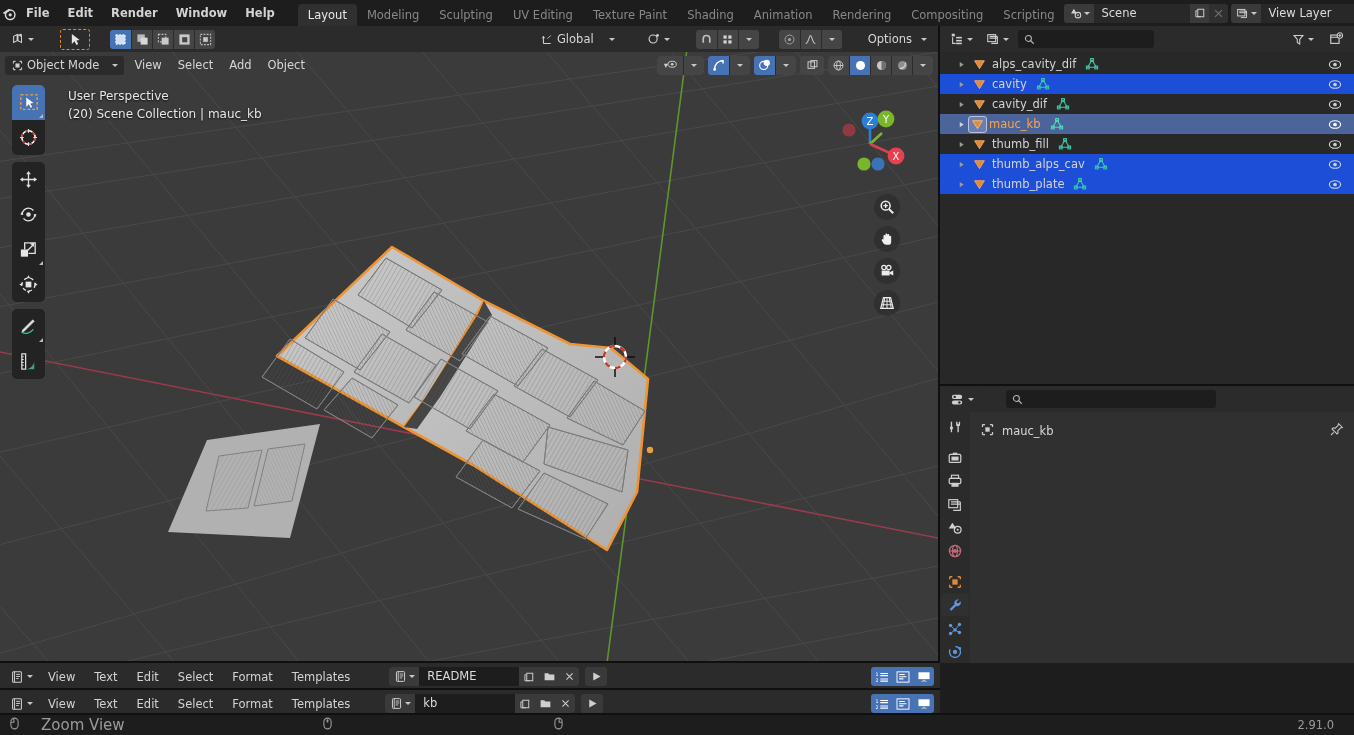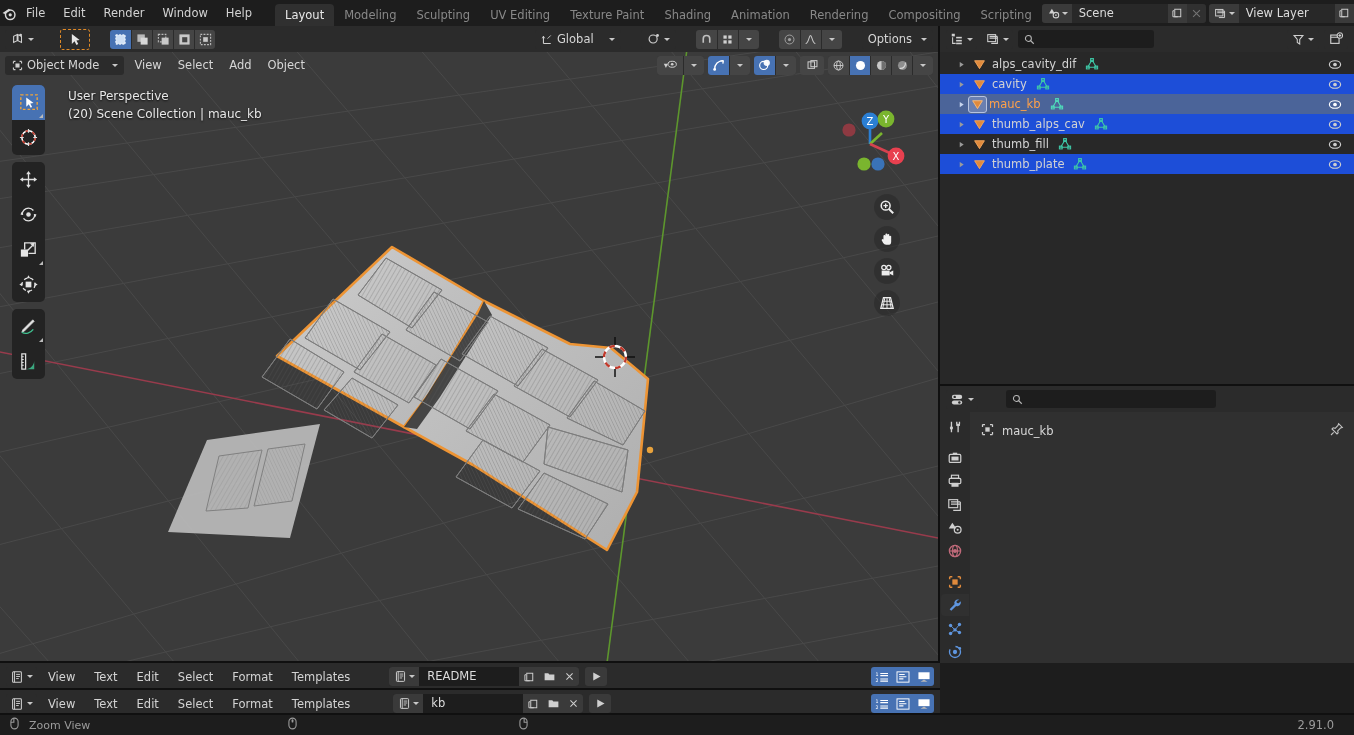--- a/index.html
+++ b/index.html
@@ -13,21 +13,21 @@
   }
   .app { position:relative; width:1354px; height:735px; }
 
   
   .topbar {
     position:absolute; left:0; top:0; width:1354px; height:26px;
     background:#1d1d1d; display:flex; align-items:center;
   }
   .blender-logo { width:26px; height:26px; display:flex; align-items:center; justify-content:center; }
   .menu-item {
-    padding:3px 9px; color:#d3d3d3; font-size:11.5px; border-radius:3px; white-space:nowrap;
+    padding:3px 9px; color:#d3d3d3; font-size:11.5px; border-radius:3px; white-space:nowrap;font-weight:bold;
   }
   .ws-tabs { display:flex; align-items:flex-end; height:26px; margin-left:14px; }
   .ws-tab {
     padding:4px 10px 5px; font-size:11.5px; color:#888; white-space:nowrap;
     border-radius:4px 4px 0 0; position:relative; top:1px;
   }
   .ws-tab.active { background:#303030; color:#e8e8e8; }
   .topbar-right { margin-left:auto; display:flex; align-items:center; gap:3px; padding-right:6px; }
   .scene-field {
     display:flex; align-items:center; height:19px; background:#282828; border-radius:3px; overflow:hidden;
@@ -129,21 +129,21 @@
   .db-name { padding:0 8px; color:#dcdcdc; font-size:11.5px; min-width:100px; line-height:19px; }
   .db-btn { width:20px;height:19px;display:flex;align-items:center;justify-content:center;background:#3a3a3a; }
   .run-btn { width:22px;height:19px;display:flex;align-items:center;justify-content:center;background:#3a3a3a;border-radius:3px;margin-left:3px; }
   .te-right { margin-left:auto; display:flex; align-items:center; gap:3px; }
   .tgl { width:21px;height:19px;display:flex;align-items:center;justify-content:center;background:#4772b3; }
   .tgl-group { display:flex; border-radius:3px; overflow:hidden; }
 
   
   .statusbar { position:absolute; left:0; top:715px; width:1354px; height:20px; background:#1d1d1d;
       display:flex; align-items:center; padding:0 10px; }
-  .sb-item { display:flex; align-items:center; gap:10px; color:#9b9b9b; font-size:11px; }
+  .sb-item { display:flex; align-items:center; gap:22px; color:#9b9b9b; font-size:15px; }
   .sb-ver { margin-left:auto; color:#9b9b9b; font-size:11.5px; padding-right:10px; }
 
   .divider-v { position:absolute; background:#101010; }
 </style>
 </head>
 <body>
 
 <div class="app">
 
   <div class="topbar">
@@ -748,20 +748,47 @@
             </svg>
           </div>
         <div class="eye">
             <svg width="14" height="11" viewBox="0 0 16 12">
               <ellipse cx="8" cy="6" rx="6.4" ry="4.3" fill="none" stroke="#cfcfcf" stroke-width="1.3"></ellipse>
               <circle cx="8" cy="6" r="2.1" fill="#cfcfcf"></circle>
             </svg>
           </div>
       </div>
 
+      <div class="out-row">
+        <div class="disc">
+            <svg width="7" height="7" viewBox="0 0 8 8">
+              <path d="M2 1 L6.5 4 L2 7 Z" fill="#9a9a9a"></path>
+            </svg>
+          </div>
+        <div class="objicon">
+            <svg width="15" height="15" viewBox="0 0 16 16">
+              <path d="M2.8 4 L13.2 4 L8 12.4 Z" fill="#e08a3c" stroke="#f3a55c" stroke-width="1"></path>
+            </svg>
+          </div>
+        <div class="olabel">cavity_dif</div>
+        <div class="meshicon">
+            <svg width="14" height="14" viewBox="0 0 16 16">
+              <path d="M8 3.4 L13 11.8 L3 11.8 Z" fill="none" stroke="#3ec9a7" stroke-width="1.2"></path>
+              <rect x="6.4" y="1.8" width="3.2" height="3.2" fill="none" stroke="#3ec9a7" stroke-width="1.2"></rect>
+              <rect x="1.6" y="10.4" width="3.2" height="3.2" fill="none" stroke="#3ec9a7" stroke-width="1.2"></rect>
+              <rect x="11.2" y="10.4" width="3.2" height="3.2" fill="none" stroke="#3ec9a7" stroke-width="1.2"></rect>
+            </svg>
+          </div>
+        <div class="eye">
+            <svg width="14" height="11" viewBox="0 0 16 12">
+              <ellipse cx="8" cy="6" rx="6.4" ry="4.3" fill="none" stroke="#cfcfcf" stroke-width="1.3"></ellipse>
+              <circle cx="8" cy="6" r="2.1" fill="#cfcfcf"></circle>
+            </svg>
+          </div>
+      </div>
 
       <div class="out-row sel">
         <div class="disc">
             <svg width="7" height="7" viewBox="0 0 8 8">
               <path d="M2 1 L6.5 4 L2 7 Z" fill="#c6d4ee"></path>
             </svg>
           </div>
         <div class="objicon sel-ring" style="width:19px;height:17px;">
             <svg width="15" height="15" viewBox="0 0 16 16">
               <path d="M2.8 4 L13.2 4 L8 12.4 Z" fill="#e08a3c" stroke="#f8bd7c" stroke-width="1"></path>
@@ -777,60 +804,60 @@
             </svg>
           </div>
         <div class="eye">
             <svg width="14" height="11" viewBox="0 0 16 12">
               <ellipse cx="8" cy="6" rx="6.4" ry="4.3" fill="none" stroke="#ffffff" stroke-width="1.3"></ellipse>
               <circle cx="8" cy="6" r="2.1" fill="#ffffff"></circle>
             </svg>
           </div>
       </div>
 
-      <div class="out-row alt">
+      <div class="out-row">
         <div class="disc">
             <svg width="7" height="7" viewBox="0 0 8 8">
               <path d="M2 1 L6.5 4 L2 7 Z" fill="#9a9a9a"></path>
             </svg>
           </div>
         <div class="objicon">
             <svg width="15" height="15" viewBox="0 0 16 16">
               <path d="M2.8 4 L13.2 4 L8 12.4 Z" fill="#e08a3c" stroke="#f3a55c" stroke-width="1"></path>
             </svg>
           </div>
-        <div class="olabel">thumb_alps_cav</div>
+        <div class="olabel">thumb_fill</div>
         <div class="meshicon">
             <svg width="14" height="14" viewBox="0 0 16 16">
               <path d="M8 3.4 L13 11.8 L3 11.8 Z" fill="none" stroke="#3ec9a7" stroke-width="1.2"></path>
               <rect x="6.4" y="1.8" width="3.2" height="3.2" fill="none" stroke="#3ec9a7" stroke-width="1.2"></rect>
               <rect x="1.6" y="10.4" width="3.2" height="3.2" fill="none" stroke="#3ec9a7" stroke-width="1.2"></rect>
               <rect x="11.2" y="10.4" width="3.2" height="3.2" fill="none" stroke="#3ec9a7" stroke-width="1.2"></rect>
             </svg>
           </div>
         <div class="eye">
             <svg width="14" height="11" viewBox="0 0 16 12">
               <ellipse cx="8" cy="6" rx="6.4" ry="4.3" fill="none" stroke="#cfcfcf" stroke-width="1.3"></ellipse>
               <circle cx="8" cy="6" r="2.1" fill="#cfcfcf"></circle>
             </svg>
           </div>
       </div>
 
-      <div class="out-row">
+      <div class="out-row alt">
         <div class="disc">
             <svg width="7" height="7" viewBox="0 0 8 8">
               <path d="M2 1 L6.5 4 L2 7 Z" fill="#9a9a9a"></path>
             </svg>
           </div>
         <div class="objicon">
             <svg width="15" height="15" viewBox="0 0 16 16">
               <path d="M2.8 4 L13.2 4 L8 12.4 Z" fill="#e08a3c" stroke="#f3a55c" stroke-width="1"></path>
             </svg>
           </div>
-        <div class="olabel">thumb_fill</div>
+        <div class="olabel">thumb_alps_cav</div>
         <div class="meshicon">
             <svg width="14" height="14" viewBox="0 0 16 16">
               <path d="M8 3.4 L13 11.8 L3 11.8 Z" fill="none" stroke="#3ec9a7" stroke-width="1.2"></path>
               <rect x="6.4" y="1.8" width="3.2" height="3.2" fill="none" stroke="#3ec9a7" stroke-width="1.2"></rect>
               <rect x="1.6" y="10.4" width="3.2" height="3.2" fill="none" stroke="#3ec9a7" stroke-width="1.2"></rect>
               <rect x="11.2" y="10.4" width="3.2" height="3.2" fill="none" stroke="#3ec9a7" stroke-width="1.2"></rect>
             </svg>
           </div>
         <div class="eye">
             <svg width="14" height="11" viewBox="0 0 16 12">
@@ -1068,21 +1095,21 @@
         </svg>
       <div class="caret"></div>
     </div>
     <div class="te-menu">View</div>
     <div class="te-menu">Text</div>
     <div class="te-menu">Edit</div>
     <div class="te-menu">Select</div>
     <div class="te-menu">Format</div>
     <div class="te-menu">Templates</div>
 
-    <div class="datablock" style="margin-left:32px">
+    <div class="datablock" style="margin-left:24px">
       <div class="db-icon">
         <svg width="13" height="13" viewBox="0 0 16 16">
             <rect x="3" y="2" width="10" height="12" rx="1" fill="none" stroke="#d0d0d0" stroke-width="1.2"></rect>
             <path d="M5.2 2 L5.2 14" stroke="#d0d0d0" stroke-width="1.1"></path>
             <path d="M7 5 L11.4 5 M7 7.4 L11.4 7.4 M7 9.8 L10 9.8" stroke="#d0d0d0" stroke-width="1.1"></path>
           </svg>
         <div class="caret"></div>
       </div>
       <div class="db-name">kb</div>
       <div class="db-btn">

